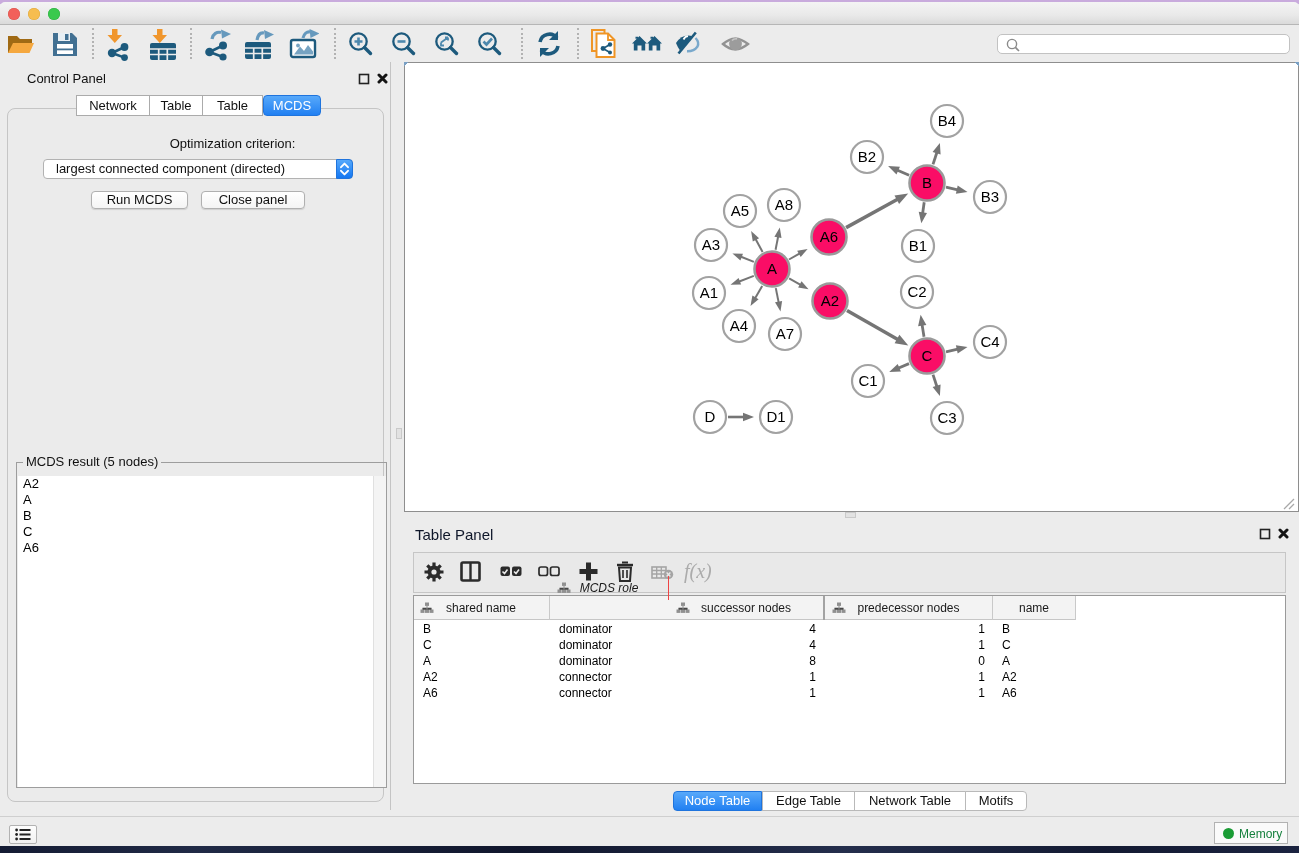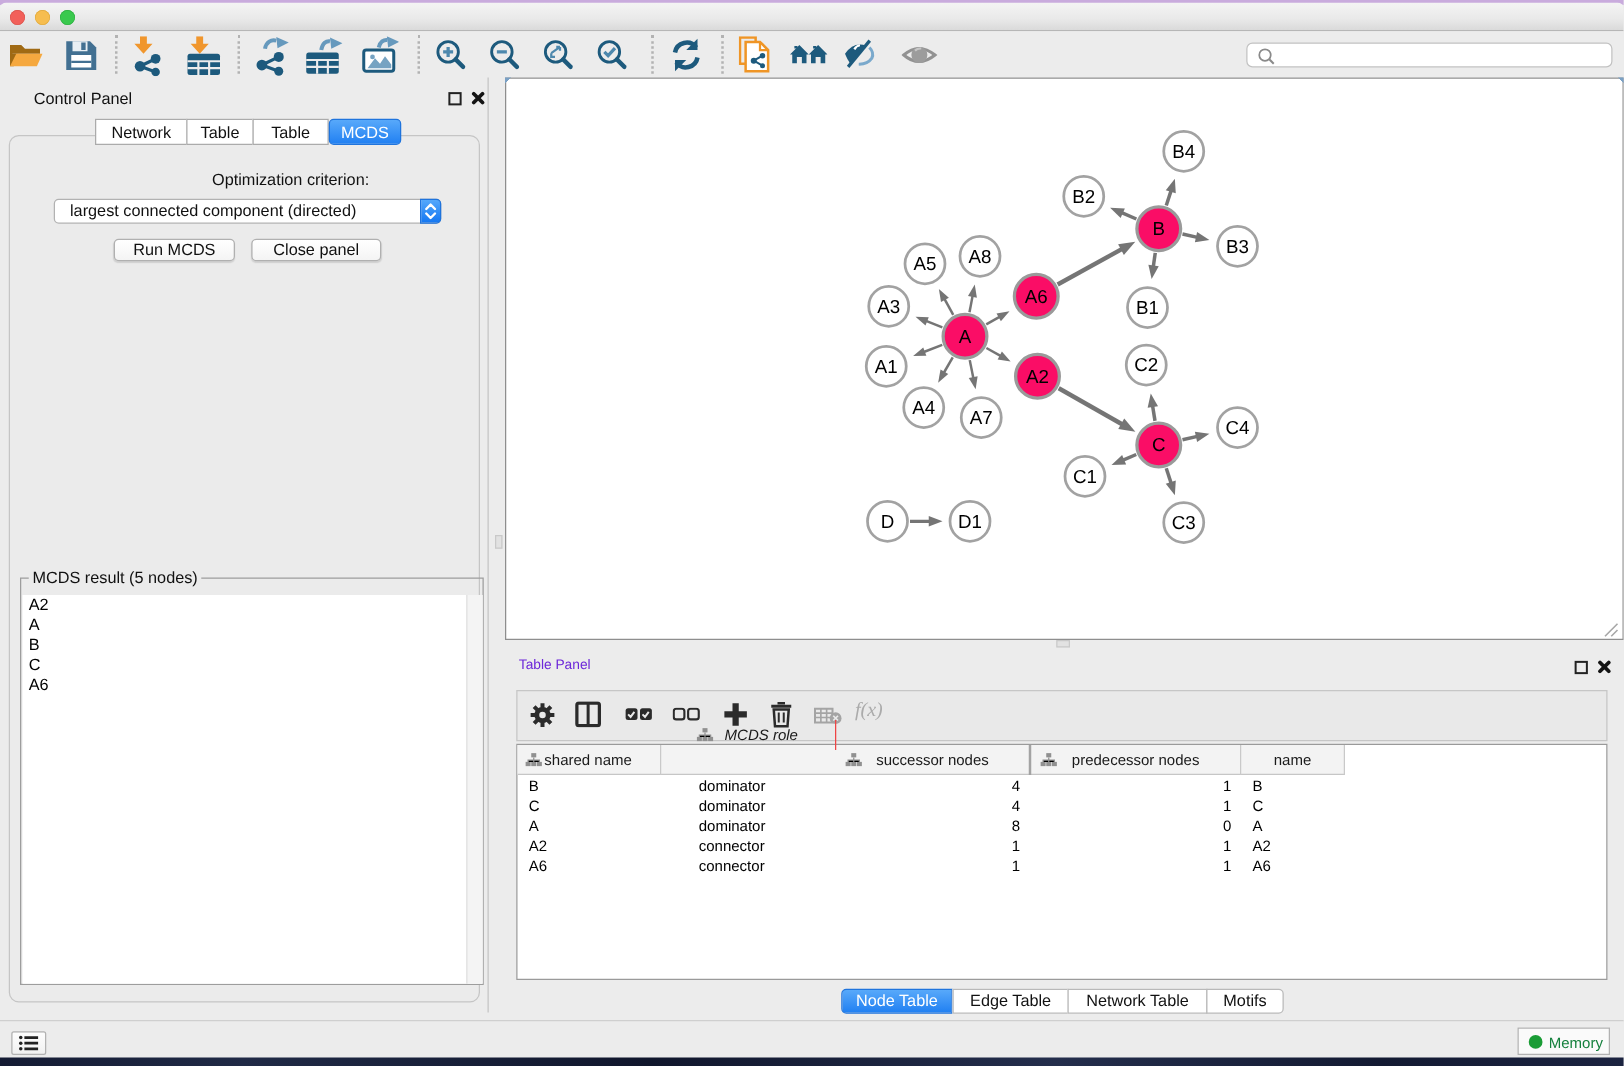--- a/index.html
+++ b/index.html
@@ -281,21 +281,21 @@
     </svg>
 <svg class="abs" style="left:875px;top:432px;" width="16" height="16" viewBox="0 0 16 16">
 <path d="M14 4 L4 14 M14 9 L9 14" stroke="#a8a8a8" stroke-width="1.3"></path>
     </svg>
 </div>
 <div class="abs" style="left:404px;top:62px;width:5px;height:5px;background:linear-gradient(135deg,#7aa0c4 0%,#7aa0c4 45%,transparent 50%);"></div>
 <div class="abs" style="left:1294px;top:62px;width:5px;height:5px;background:linear-gradient(225deg,#7aa0c4 0%,#7aa0c4 45%,transparent 50%);"></div>
 <div class="abs" style="left:396px;top:428px;width:6px;height:11px;background:#e2e2e2;border:1px solid #c9c9c9;"></div>
 <div class="abs" style="left:845px;top:512px;width:11px;height:6px;background:#e2e2e2;border:1px solid #c9c9c9;"></div>
 <div class="abs" style="left:404px;top:520px;width:895px;height:296px;background:#ececec;"></div>
-<div class="abs" style="left:415px;top:526px;font-size:11px;color:#6d28d9;">Table Panel</div>
+<div class="abs" style="left:415px;top:526px;font-size:15px;color:#0f172a;">Table Panel</div>
 <svg class="abs" style="left:1259px;top:528px;" width="12" height="12" viewBox="0 0 12 12">
 <rect x="1.5" y="1.5" width="9" height="9" fill="none" stroke="#222" stroke-width="1.6"></rect>
   </svg>
 <svg class="abs" style="left:1278px;top:528px;" width="11" height="11" viewBox="0 0 11 11">
 <path d="M2 2 L9 9 M9 2 L2 9" stroke="#141414" stroke-width="3" stroke-linecap="round"></path>
   </svg>
 <div class="abs" style="left:413px;top:552px;width:873px;height:41px;background:#e9e9e9;border:1px solid #c6c6c6;"></div>
 <svg class="abs" style="left:423px;top:561px;" width="22" height="22" viewBox="0 0 22 22">
 <g fill="#2b2b2b">
       <circle cx="11" cy="11" r="6.5"></circle>
@@ -326,24 +326,24 @@
 <path d="M2 5 h16" stroke="#2b2b2b" stroke-width="2.4"></path>
 <path d="M4 7.5 h12 l-1 13.5 H5 z" fill="none" stroke="#2b2b2b" stroke-width="2"></path>
 <path d="M8 10 v8 M12 10 v8" stroke="#2b2b2b" stroke-width="1.6"></path>
   </svg>
 <svg class="abs" style="left:651px;top:565px;" width="23" height="15" viewBox="0 0 23 15">
 <rect x="1" y="2" width="14" height="11" fill="none" stroke="#a4a4a4" stroke-width="1.6"></rect>
 <path d="M1 5.5 h14 M1 9 h14 M5.7 2 v11 M10.3 2 v11" stroke="#a4a4a4" stroke-width="1.3"></path>
 <circle cx="17.5" cy="9.5" r="4.7" fill="#a4a4a4"></circle>
 <path d="M15.6 7.6 l3.8 3.8 M19.4 7.6 l-3.8 3.8" stroke="#e9e9e9" stroke-width="1.4"></path>
   </svg>
-<div class="abs" style="left:684px;top:560px;font-family:'Liberation Serif',serif;font-style:italic;font-size:16px;color:#ababab;">f(x)</div>
+<div class="abs" style="left:684px;top:560px;font-family:'Liberation Serif',serif;font-style:italic;font-size:20px;color:#ababab;">f(x)</div>
 <div class="abs" style="left:413px;top:595px;width:873px;height:189px;background:#fff;border:1px solid #9a9a9a;"></div>
 <div class="abs" style="left:414px;top:596px;width:662px;height:24px;background:#f3f3f3;border-bottom:1px solid #c6c6c6;"></div>
-<div class="abs" style="left:413px;top:596px;width:116px;height:24px;border-right:1px solid #c9c9c9;">
+<div class="abs" style="left:413px;top:596px;width:137px;height:24px;border-right:1px solid #c9c9c9;">
     <svg width="14" height="12" viewBox="0 0 14 12" style="position:absolute;left:7px;top:6px;">
 <rect x="5" y="0.5" width="4" height="3.4" fill="#909090"></rect>
 <rect x="0.5" y="7.5" width="4" height="3.4" fill="#909090"></rect>
       <rect x="5" y="7.5" width="4" height="3.4" fill="#909090"></rect>
       <rect x="9.5" y="7.5" width="4" height="3.4" fill="#909090"></rect>
 <path d="M7 4 v2 M2.5 7.5 v-1.5 h9 v1.5 M7 6 v1.5" stroke="#909090" stroke-width="1"></path>
     </svg>
     <div style="position:absolute;left:0;top:5px;width:100%;text-align:center;font-size:12px;color:#1a1a1a;">shared name</div>
   </div>
 <div class="abs" style="left:550px;top:576px;width:119px;height:24px;border-right:1px solid #ef4444;font-style:italic;">

